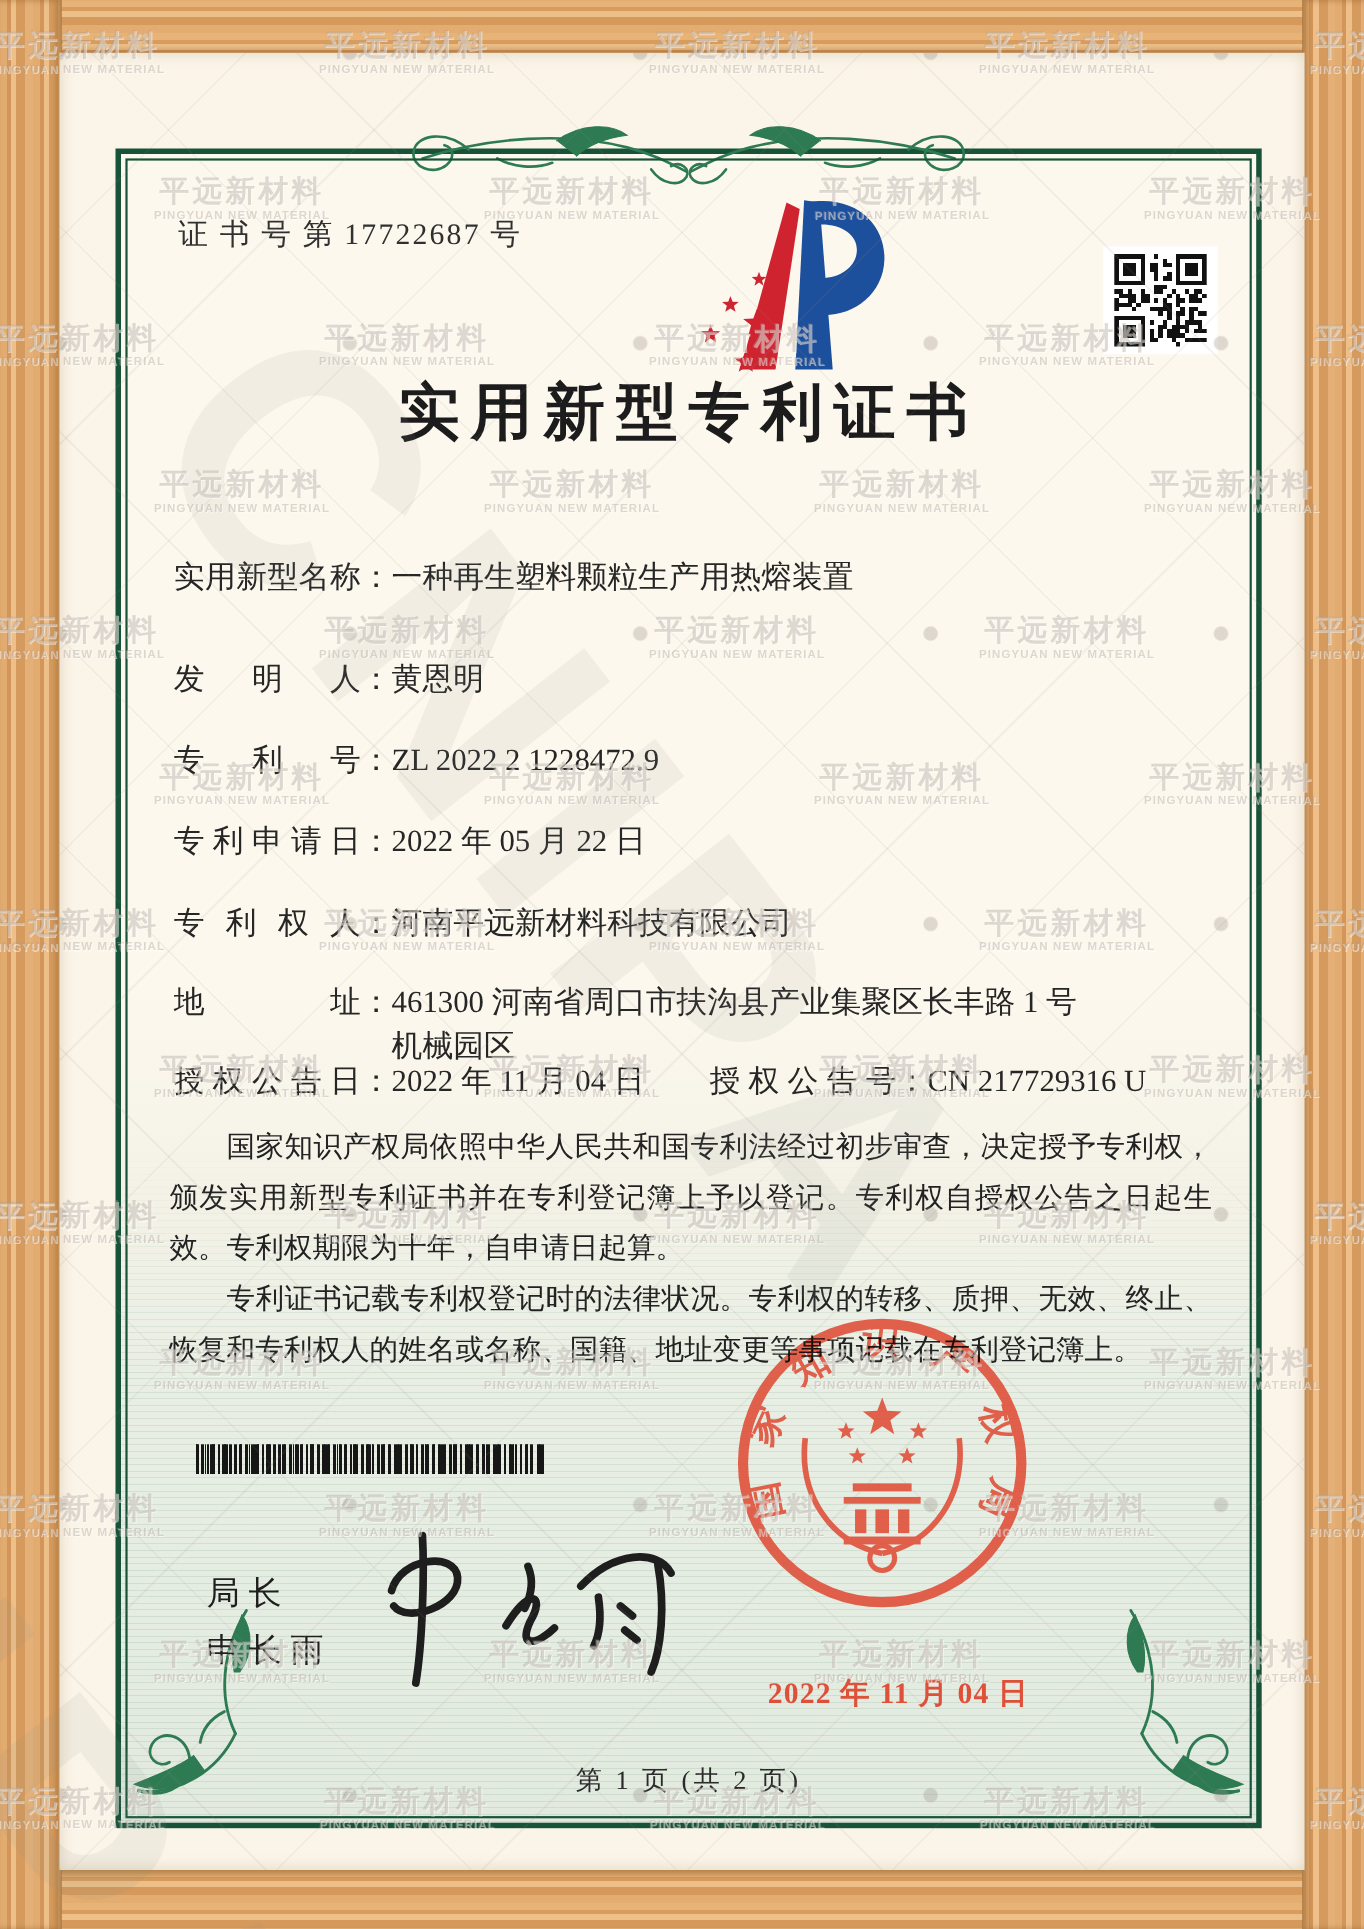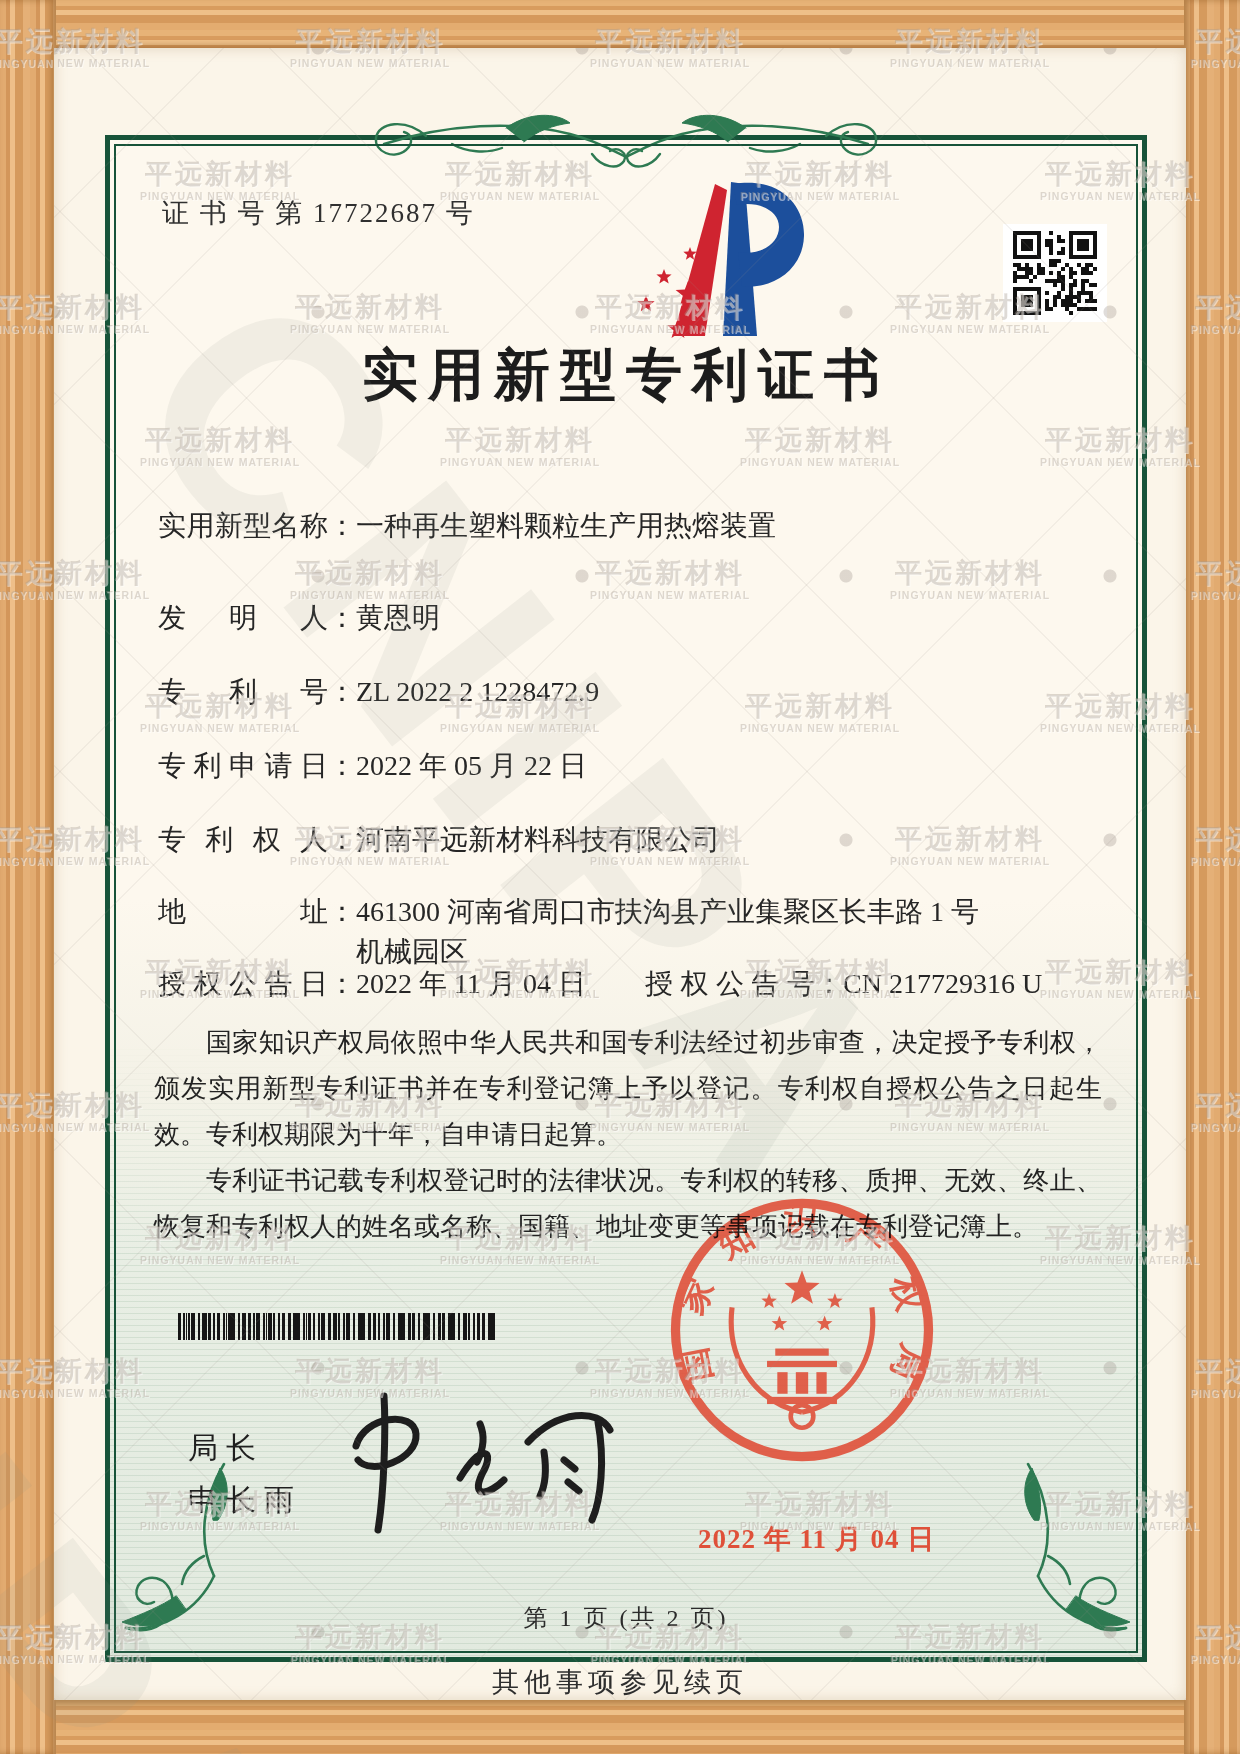--- a/index.html
+++ b/index.html
@@ -397,21 +397,20 @@
           <rect x="106" y="205" width="68" height="7" stroke="none"></rect>
           <circle cx="140" cy="224" r="11" fill="none" stroke-width="4.5"></circle>
         </g>
       </svg>
       <div class="seal-date">2022 年 11 月 04 日</div>
 
       <div class="page-footer">第 1 页 (共 2 页)</div>
     </div>
   </div>
 
-  <div class="continuation">其他事项参见续页</div>
 
   <div class="wm-layer" id="wm-layer">
       <div class="wm-tile" style="left: -70px; top: 26px;">
         <div class="wm-cn">平远新材料</div>
         <div class="wm-en">PINGYUAN NEW MATERIAL</div>
       </div>
       <div class="wm-tile" style="left: 230px; top: 26px;">
         <div class="wm-cn">平远新材料</div>
         <div class="wm-en">PINGYUAN NEW MATERIAL</div>
       </div>

